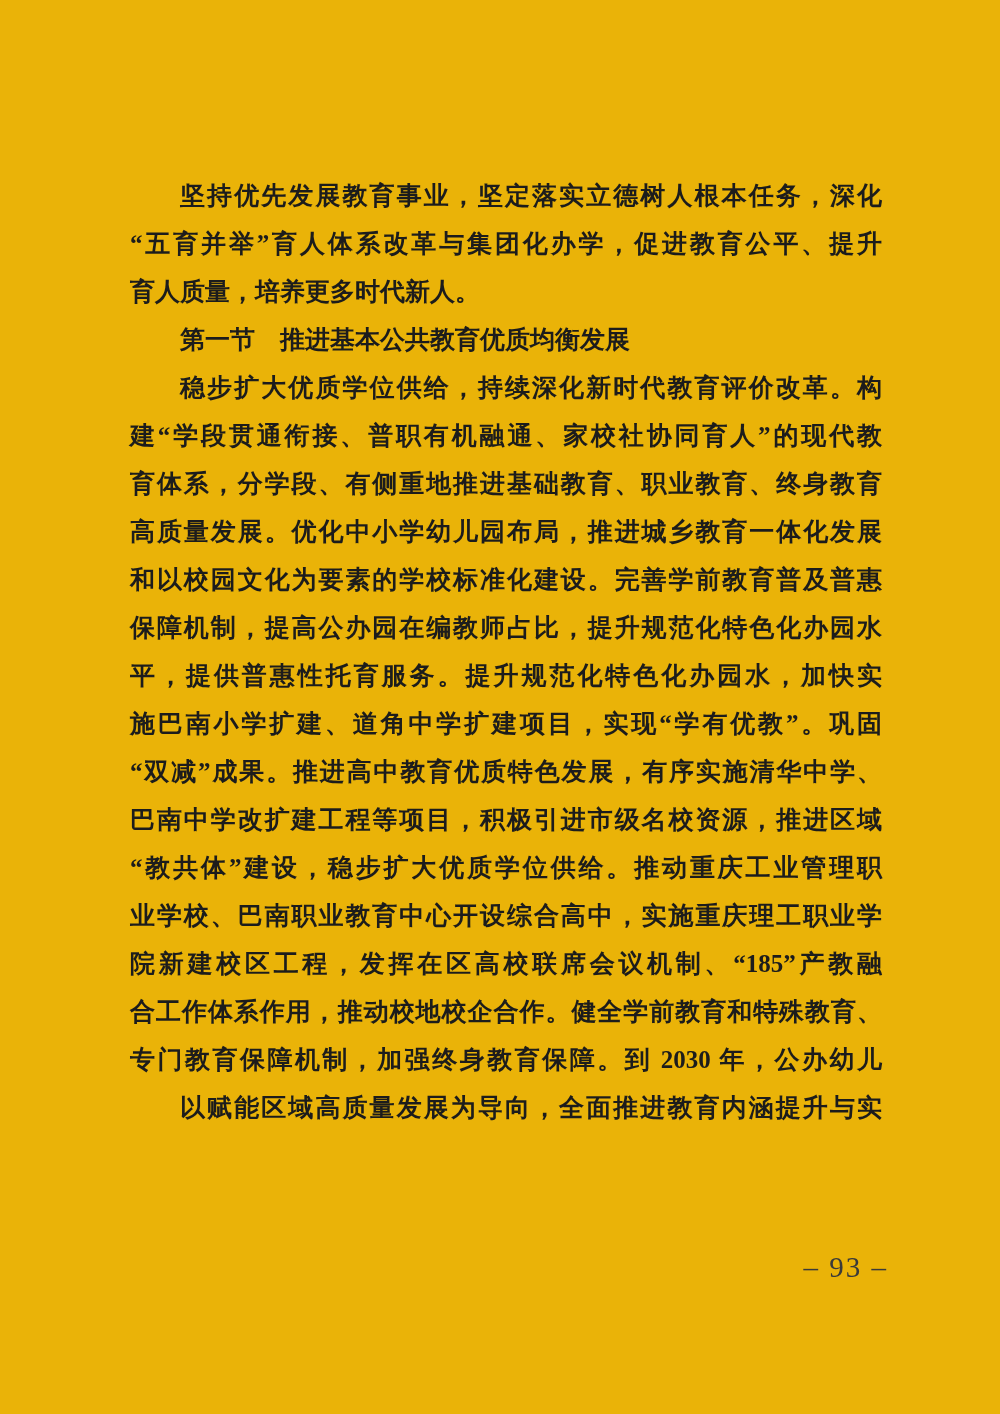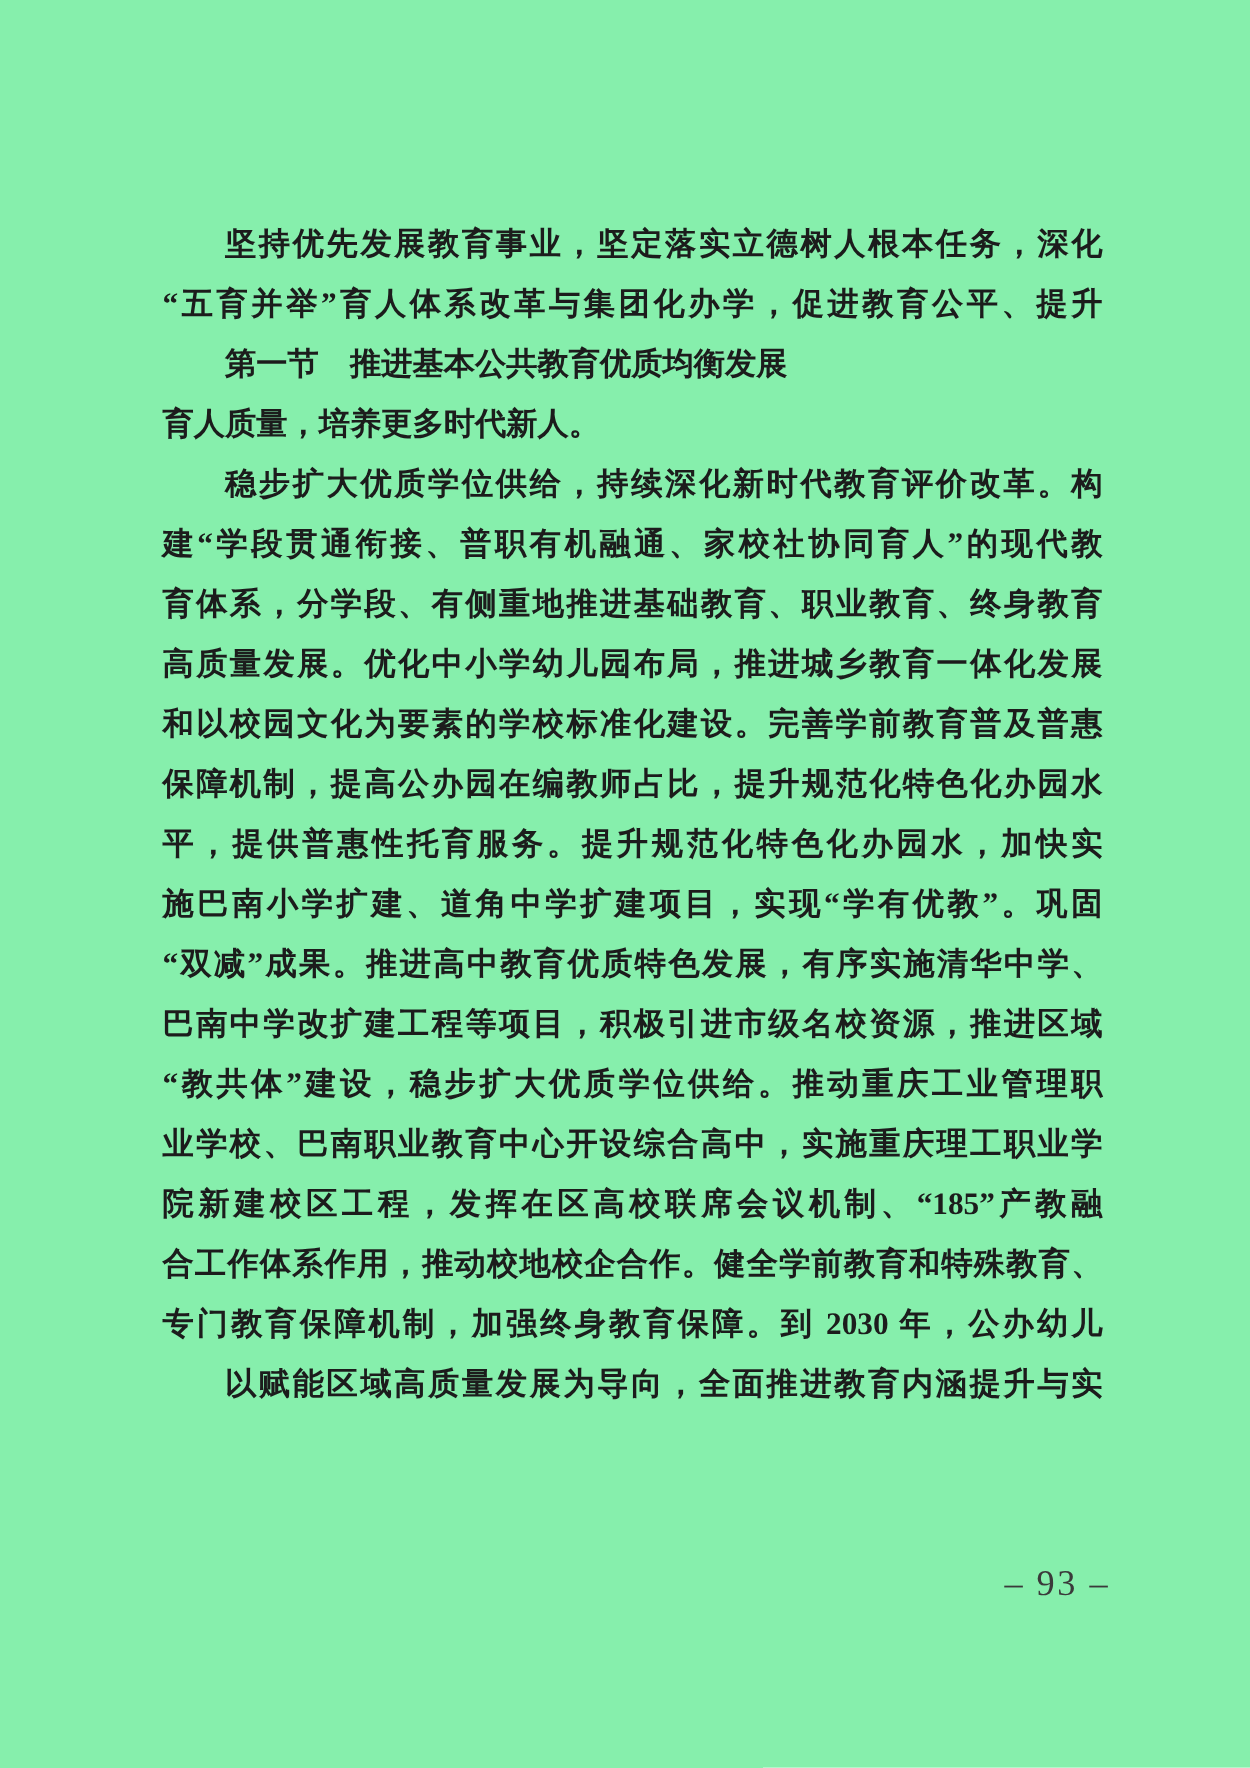--- a/index.html
+++ b/index.html
@@ -11,21 +11,21 @@
     width: 1000px;
     height: 1414px;
     position: relative;
     font-family: "Liberation Serif", "DejaVu Serif", serif;
     color: #1c1c1c;
     overflow: hidden;
   }
   .page {
     position: absolute;
     inset: 0;
-    background: #86efac;
+    background: #eab308;
   }
   .text-block {
     position: absolute;
     top: 172px;
     left: 130px;
     width: 752px;
   }
   .line {
     font-size: 25px;
     line-height: 48px;
@@ -62,23 +62,23 @@
   }
 </style>
 </head>
 <body>
 
 <div class="page">
   <div class="text-block">
 
     <div class="line first">坚持优先发展教育事业，坚定落实立德树人根本任务，深化</div>
     <div class="line">“五育并举”育人体系改革与集团化办学，促进教育公平、提升</div>
+    <div class="line para-end">育人质量，培养更多时代新人。</div>
+
     <div class="line heading">第一节　推进基本公共教育优质均衡发展</div>
-
-    <div class="line para-end">育人质量，培养更多时代新人。</div>
 
     <div class="line first">稳步扩大优质学位供给，持续深化新时代教育评价改革。构</div>
     <div class="line">建“学段贯通衔接、普职有机融通、家校社协同育人”的现代教</div>
     <div class="line">育体系，分学段、有侧重地推进基础教育、职业教育、终身教育</div>
     <div class="line">高质量发展。优化中小学幼儿园布局，推进城乡教育一体化发展</div>
     <div class="line">和以校园文化为要素的学校标准化建设。完善学前教育普及普惠</div>
     <div class="line">保障机制，提高公办园在编教师占比，提升规范化特色化办园水</div>
     <div class="line">平，提供普惠性托育服务。提升规范化特色化办园水，加快实</div>
     <div class="line">施巴南小学扩建、道角中学扩建项目，实现“学有优教”。巩固</div>
     <div class="line">“双减”成果。推进高中教育优质特色发展，有序实施清华中学、</div>

